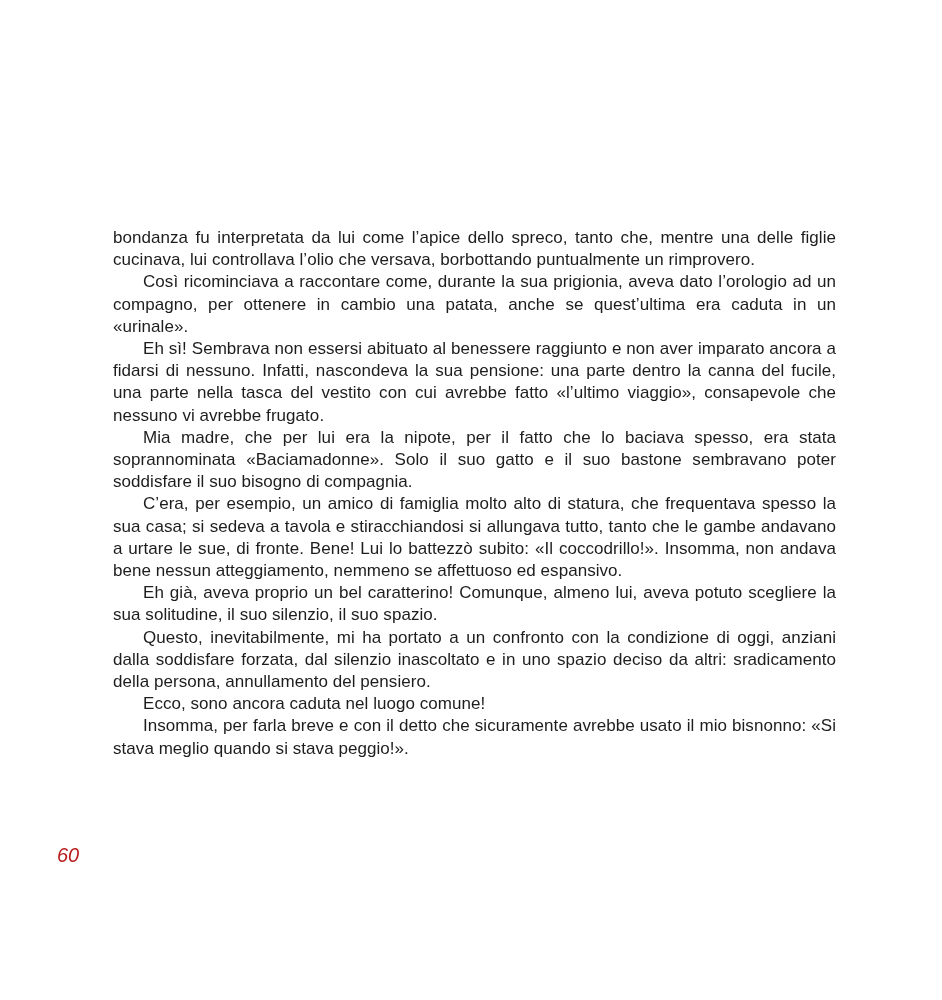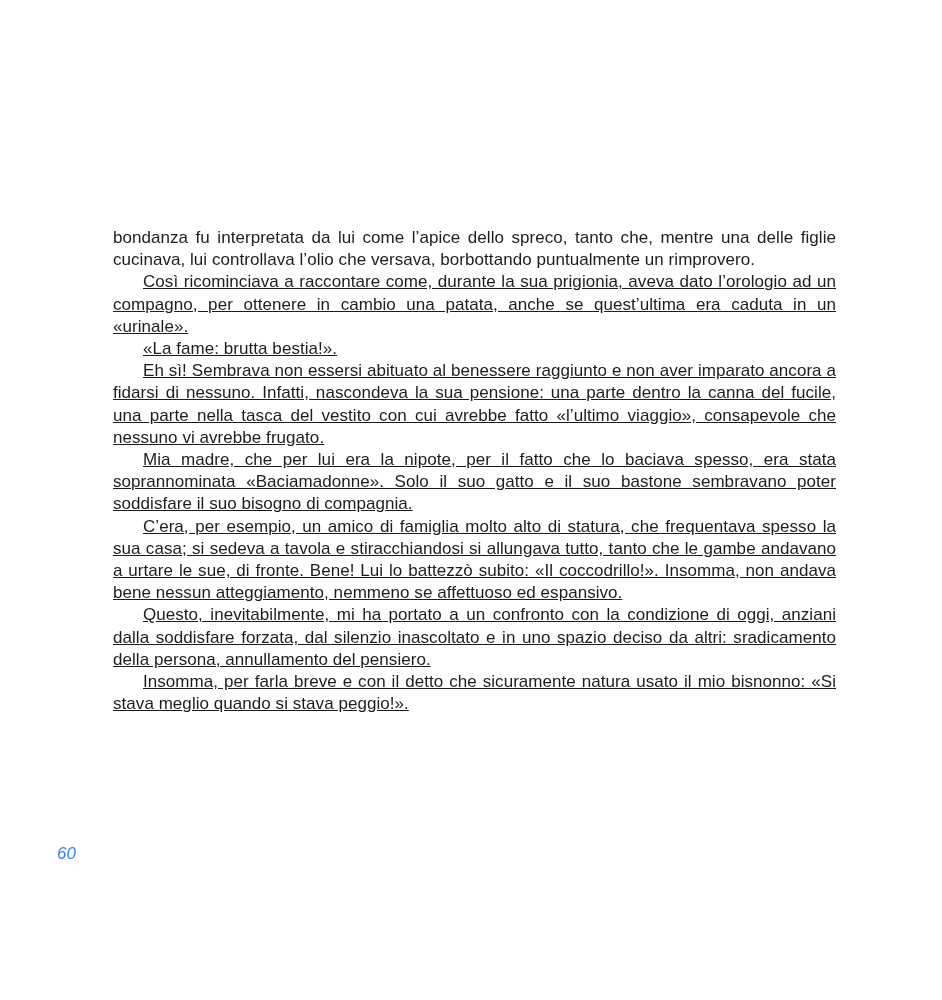--- a/index.html
+++ b/index.html
@@ -25,39 +25,39 @@
     text-align: justify;
     color: #1d1d1d;
     letter-spacing: 0.05px;
   }
   .text-block p {
     margin: 0;
     padding: 0;
   }
   .text-block p.indent {
     text-indent: 30px;
-    text-decoration: underline;
   }
   .page-number {
     position: absolute;
     left: 57px;
     top: 844px;
-    font-size: 17px;
+    font-size: 20px;
     font-style: italic;
-    color: #3b82f6;
+    color: #b91c1c;
   }
 </style>
 </head>
 <body>
 
 <div class="page">
   <div class="text-block">
       <p>bondanza fu interpretata da lui come l’apice dello spreco, tanto che, mentre una delle figlie cucinava, lui controllava l’olio che versava, borbottando puntualmente un rimprovero.</p>
       <p class="indent">Così ricominciava a raccontare come, durante la sua prigionia, aveva dato l’orologio ad un compagno, per ottenere in cambio una patata, anche se quest’ultima era caduta in un «urinale».</p>
-      <p class="indent">«La fame: brutta bestia!».</p>
       <p class="indent">Eh sì! Sembrava non essersi abituato al benessere raggiunto e non aver imparato ancora a fidarsi di nessuno. Infatti, nascondeva la sua pensione: una parte dentro la canna del fucile, una parte nella tasca del vestito con cui avrebbe fatto «l’ultimo viaggio», consapevole che nessuno vi avrebbe frugato.</p>
       <p class="indent">Mia madre, che per lui era la nipote, per il fatto che lo baciava spesso, era stata soprannominata «Baciamadonne». Solo il suo gatto e il suo bastone sembravano poter soddisfare il suo bisogno di compagnia.</p>
       <p class="indent">C’era, per esempio, un amico di famiglia molto alto di statura, che frequentava spesso la sua casa; si sedeva a tavola e stiracchiandosi si allungava tutto, tanto che le gambe andavano a urtare le sue, di fronte. Bene! Lui lo battezzò subito: «Il coccodrillo!». Insomma, non andava bene nessun atteggiamento, nemmeno se affettuoso ed espansivo.</p>
+      <p class="indent">Eh già, aveva proprio un bel caratterino! Comunque, almeno lui, aveva potuto scegliere la sua solitudine, il suo silenzio, il suo spazio.</p>
       <p class="indent">Questo, inevitabilmente, mi ha portato a un confronto con la condizione di oggi, anziani dalla soddisfare forzata, dal silenzio inascoltato e in uno spazio deciso da altri: sradicamento della persona, annullamento del pensiero.</p>
-      <p class="indent">Insomma, per farla breve e con il detto che sicuramente natura usato il mio bisnonno: «Si stava meglio quando si stava peggio!».</p>
+      <p class="indent">Ecco, sono ancora caduta nel luogo comune!</p>
+      <p class="indent">Insomma, per farla breve e con il detto che sicuramente avrebbe usato il mio bisnonno: «Si stava meglio quando si stava peggio!».</p>
     </div>
   <div class="page-number">60</div>
 </div>
 
 </body></html>

